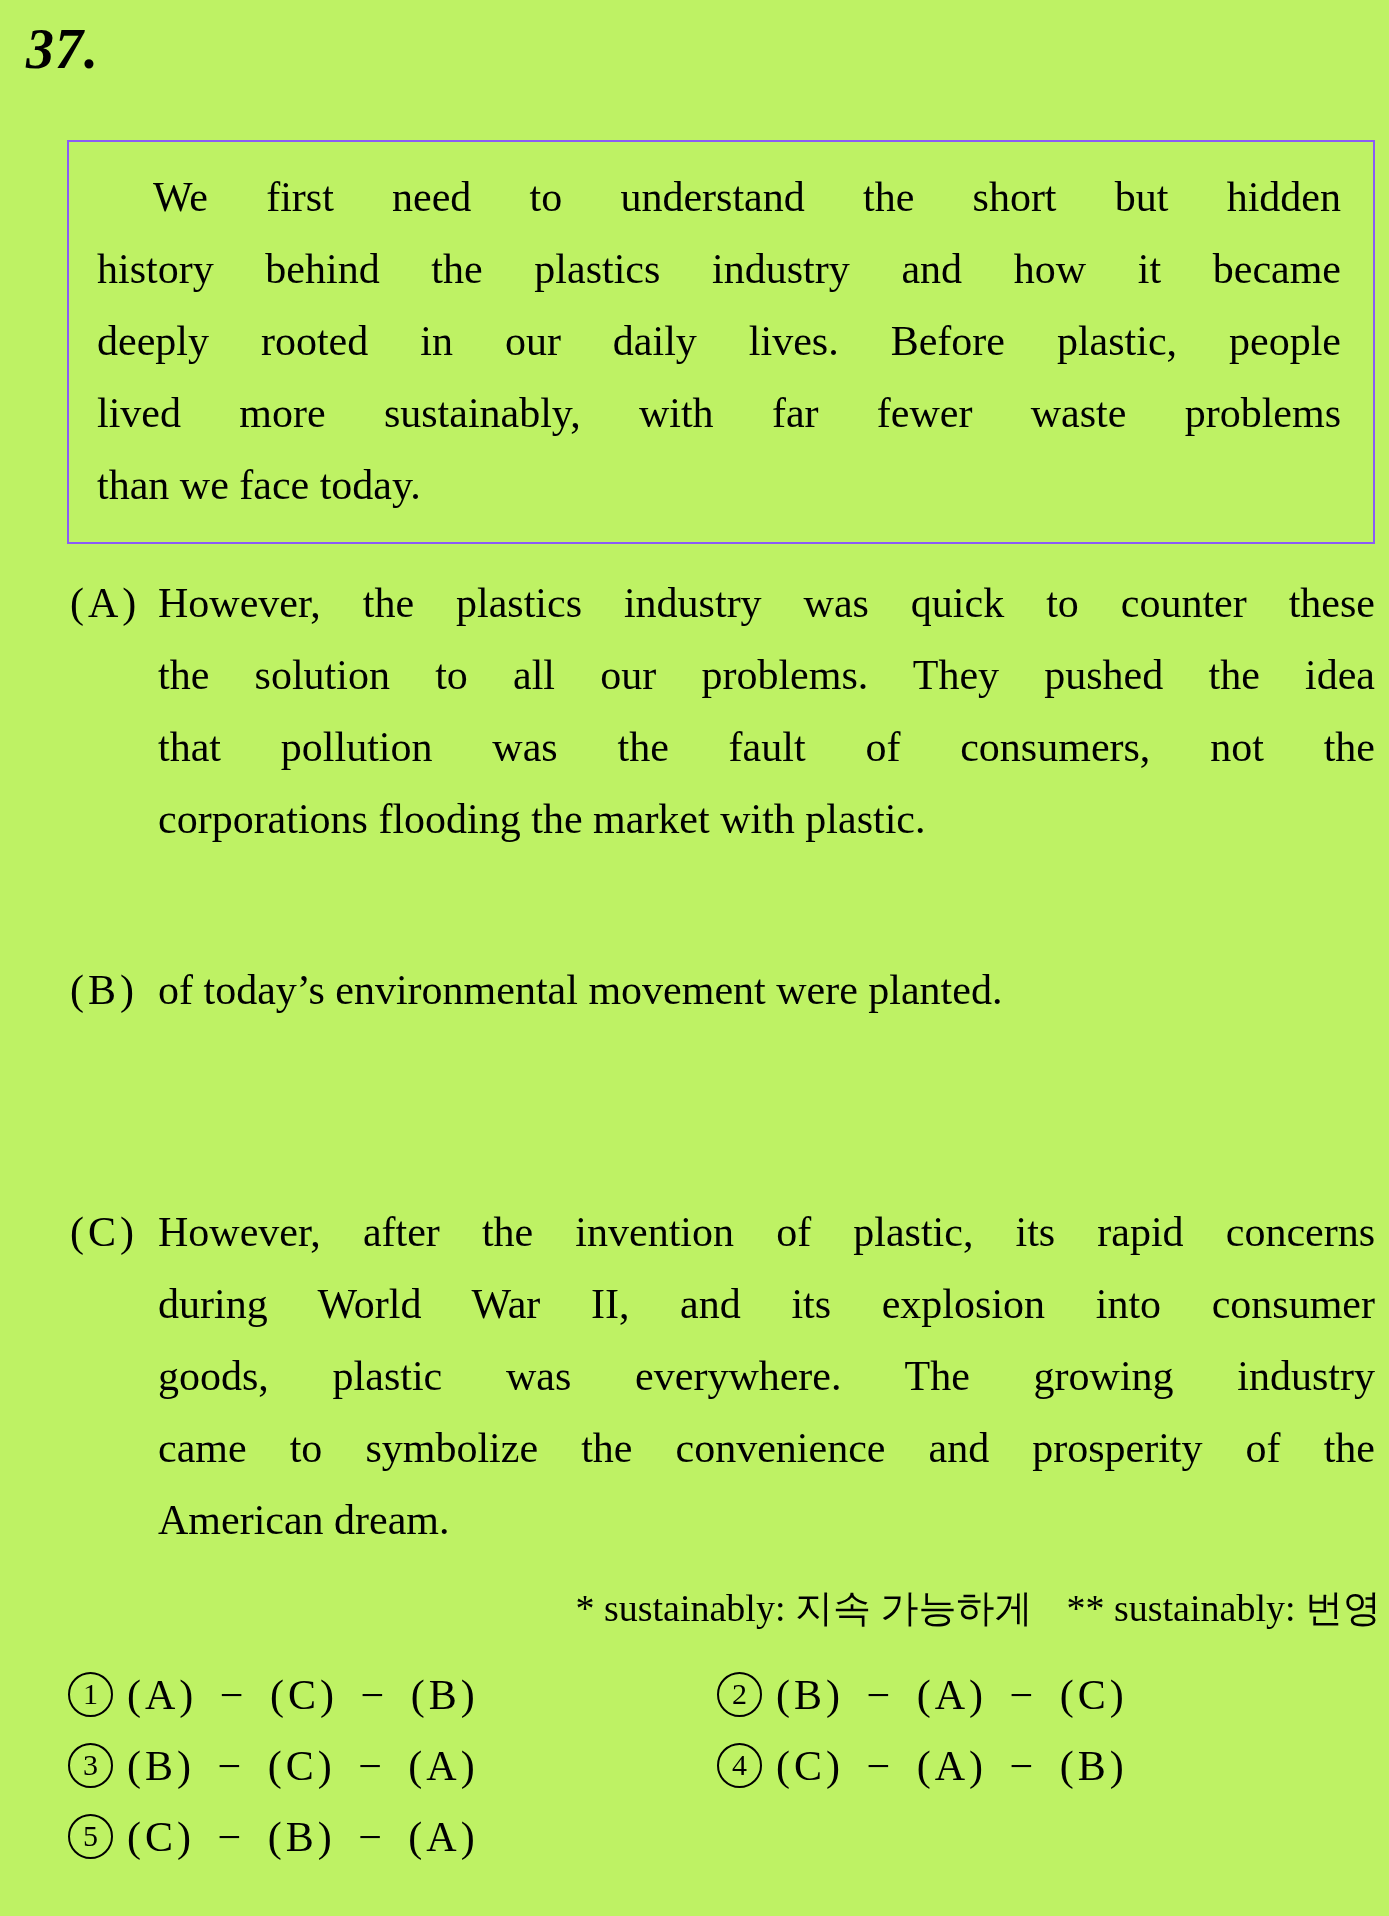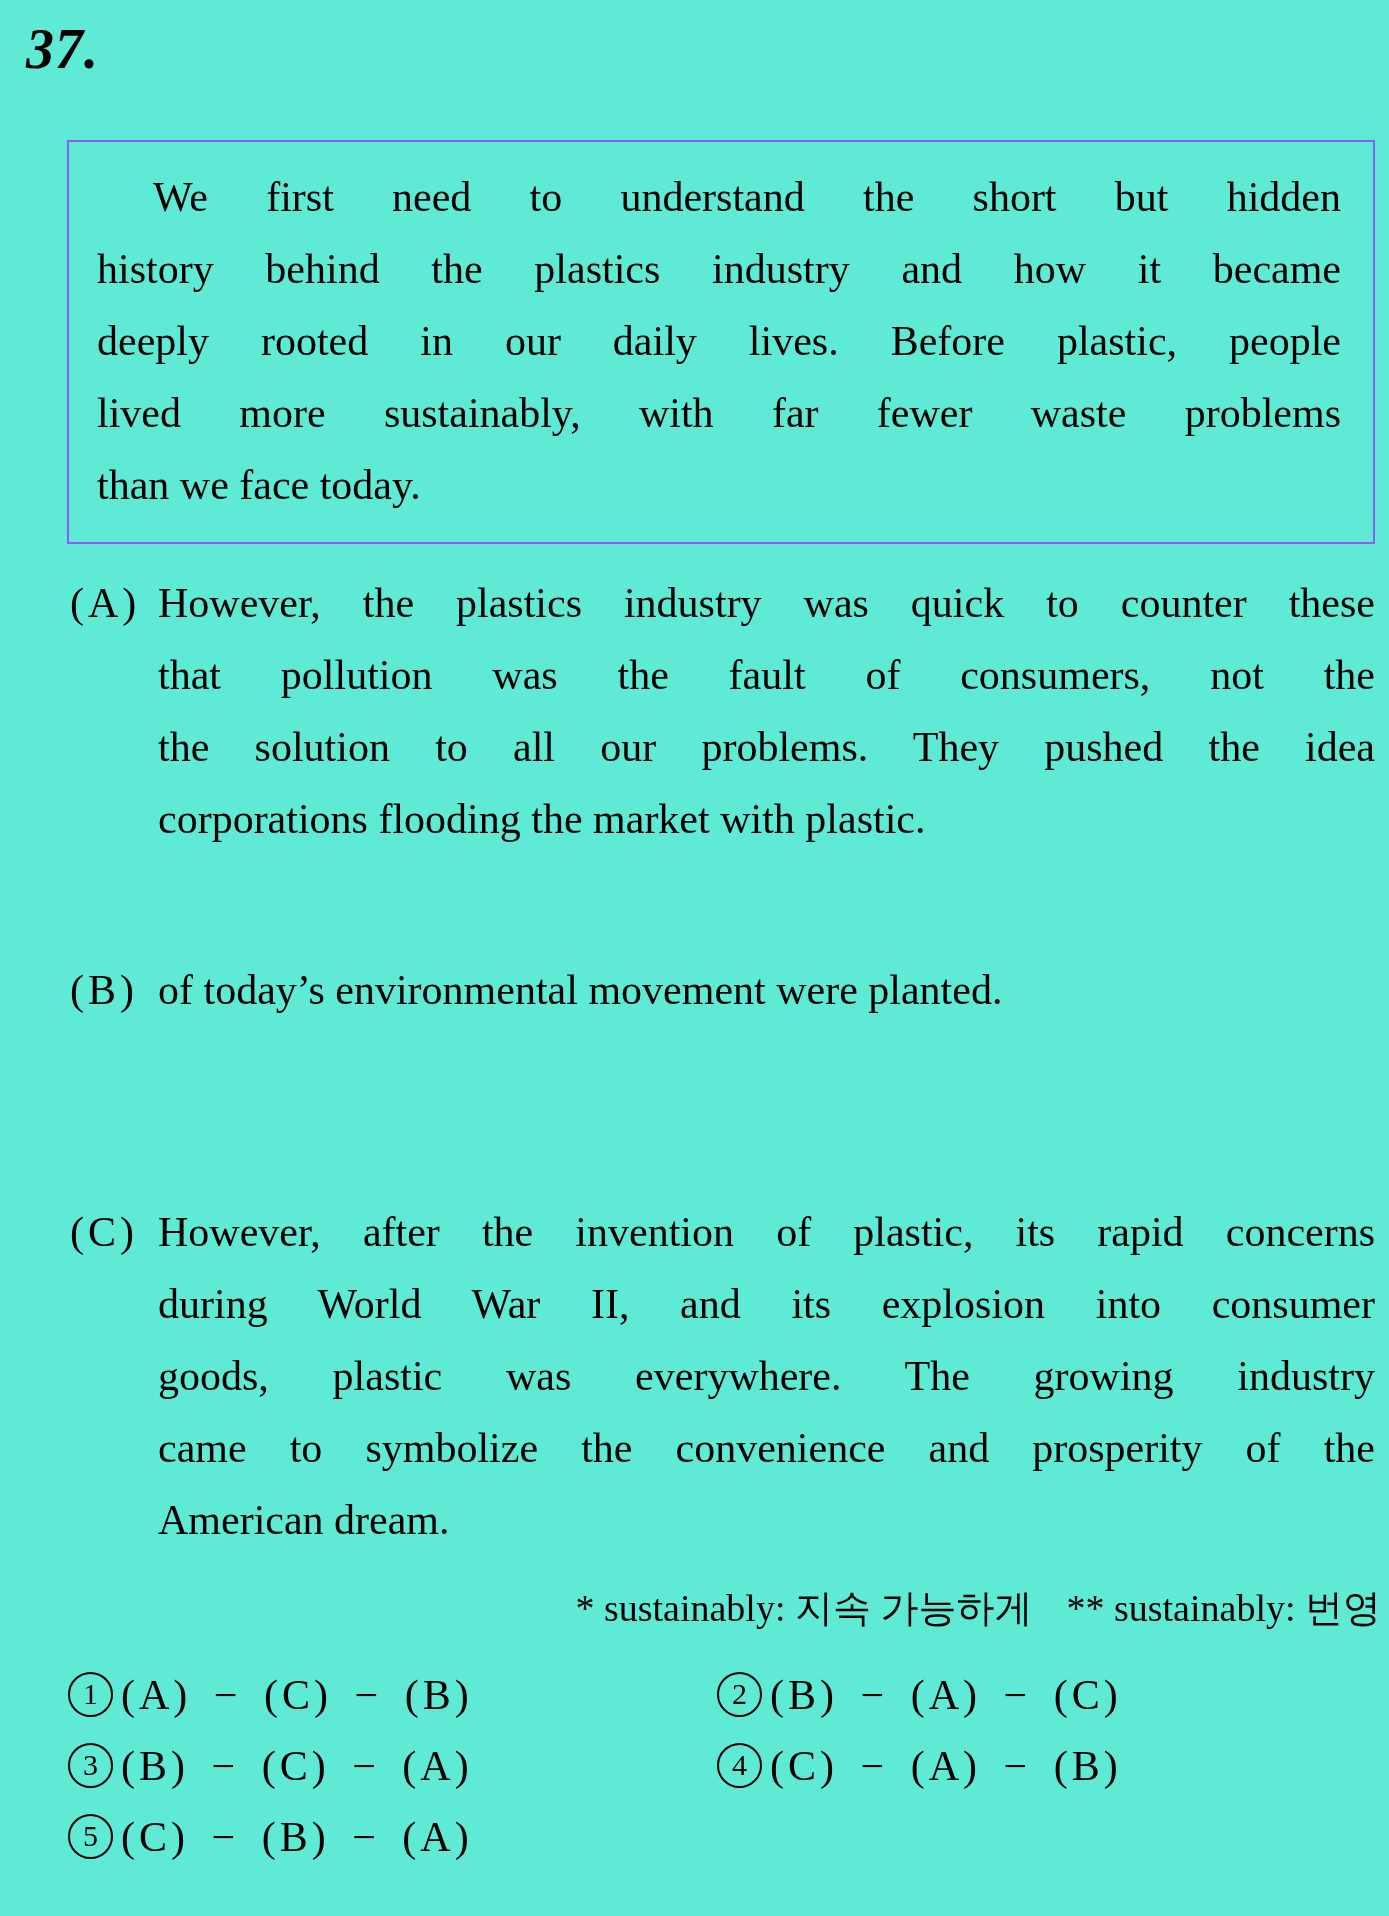--- a/index.html
+++ b/index.html
@@ -1,21 +1,21 @@
 <!DOCTYPE html>
 <html><head>
 <meta charset="utf-8">
 <style>
   * { margin: 0; padding: 0; box-sizing: border-box; }
   html, body { background: #ffffff; }
   .page {
     position: relative;
     width: 1389px;
     height: 1916px;
-    background: #5eead4;
+    background: #bef264;
     color: #000000;
     font-family: "Liberation Serif", "DejaVu Serif", serif;
     overflow: hidden;
   }
   .qnum {
     position: absolute;
     left: 26px;
     top: 16px;
     font-size: 56px;
     line-height: 66px;
@@ -86,21 +86,21 @@
     border: 2.5px solid #000000;
     border-radius: 50%;
     display: flex;
     align-items: center;
     justify-content: center;
     font-size: 30px;
     line-height: 1;
     padding-bottom: 2px;
   }
   .ctext {
-    margin-left: 8px;
+    margin-left: 14px;
     font-size: 42px;
     letter-spacing: 4px;
     word-spacing: 8px;
     white-space: pre;
   }
 </style>
 </head>
 <body>
 
 <div class="page">
@@ -112,22 +112,22 @@
     <div class="line">history behind the plastics industry and how it became</div>
     <div class="line">deeply rooted in our daily lives. Before plastic, people</div>
     <div class="line">lived more sustainably, with far fewer waste problems</div>
     <div class="line last">than we face today.</div>
   </div>
 
   <div class="para" id="para-a">
     <div class="plabel">(A)</div>
     <div class="ptext">
       <div class="line">However, the plastics industry was quick to counter these</div>
+      <div class="line">the solution to all our problems. They pushed the idea</div>
       <div class="line">that pollution was the fault of consumers, not the</div>
-      <div class="line">the solution to all our problems. They pushed the idea</div>
       <div class="line last">corporations flooding the market with plastic.</div>
     </div>
   </div>
 
   <div class="para" id="para-b">
     <div class="plabel">(B)</div>
     <div class="ptext">
       <div class="line last">of today’s environmental movement were planted.</div>
     </div>
   </div>

